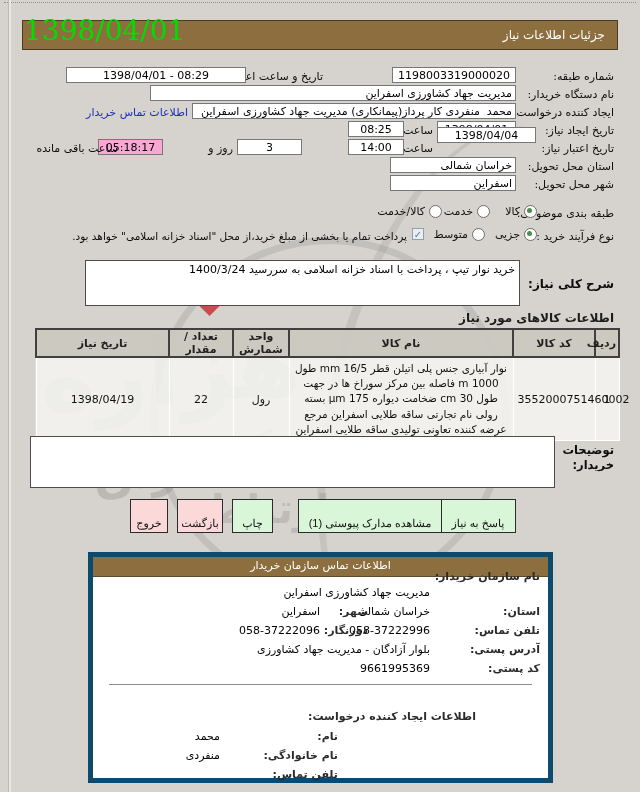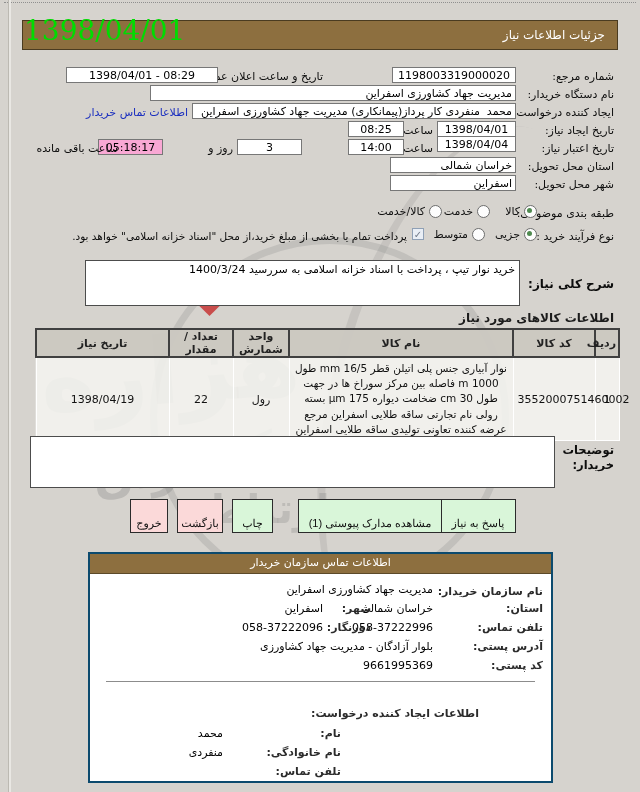--- a/index.html
+++ b/index.html
@@ -84,21 +84,21 @@
     position:absolute;top:499px;height:18px;box-sizing:border-box;
     border:1px solid #2b2b2b;font-size:11px;line-height:15px;text-align:center;
     padding:16px 2px;cursor:pointer;color:#111;white-space:nowrap;
   }
   .btn.green{background:#d9f6d9;}
   .btn.pink{background:#fbd9d9;}
 
   
   .panel{
     position:absolute;left:88px;top:552px;width:465px;height:231px;z-index:1;
-    background:#fff;border:2px solid #0c4a6e;box-sizing:border-box;
+    background:#fff;border:5px solid #0c4a6e;box-sizing:border-box;
   }
   .panel-head{
     height:19px;background:#8d6f3f;border-bottom:1px solid #5c4a29;
     color:#fff;text-align:center;line-height:18px;font-size:11px;
   }
   .panel .row-lbl{position:absolute;font-weight:bold;color:#2b2b2b;white-space:nowrap;}
   .panel .row-val{position:absolute;color:#000;white-space:nowrap;}
   .panel .divider{position:absolute;left:16px;right:16px;top:127px;border-top:1px solid #8c8c8c;}
 </style>
 </head>
@@ -111,39 +111,39 @@
 <div class="wm abs wm-circle"></div>
 <div class="wm abs wm-swoosh"></div>
 <div class="wm abs wm-word1">هزاره</div>
 <div class="wm abs wm-word2">گستران</div>
 <div class="wm abs wm-word3">ارتباط</div>
 <div class="wm abs wm-diamond"></div>
 
 <div class="titlebar">جزئیات اطلاعات نیاز</div>
 <div class="stamp">1398/04/01</div>
 
-<div class="lbl r z1" style="top:70px;">شماره مرجع:</div>
+<div class="lbl r z1" style="top:70px;">شماره طبقه:</div>
 <input class="fld ltr ctr z1" style="left: 392px; top: 67px; width: 124px;" value="1198003319000020">
 <div class="lbl z1" style="right:317px;top:70px;">تاریخ و ساعت اعلان عمومی:</div>
-<input class="fld ltr ctr z1" style="left: 66px; top: 67px; width: 152px; text-align: center;" value="1398/04/01 - 08:29">
+<input class="fld ltr ctr z1" style="left: 66px; top: 67px; width: 180px; text-align: center;" value="1398/04/01 - 08:29">
 
 <div class="lbl r z1" style="top:88px;">نام دستگاه خریدار:</div>
 <input class="fld rgt z1" style="left: 150px; top: 85px; width: 366px;" value="مدیریت جهاد کشاورزی اسفراین">
 
 <div class="lbl r z1" style="top:106px;">ایجاد کننده درخواست:</div>
 <input class="fld rgt z1" style="left: 192px; top: 103px; width: 324px;" value="محمد  منفردی کار پرداز(پیمانکاری) مدیریت جهاد کشاورزی اسفراین">
 <div class="link z1" style="right:452px;top:106px;">اطلاعات تماس خریدار</div>
 
 <div class="lbl r z1" style="top:124px;">تاریخ ایجاد نیاز:</div>
 <input class="fld ltr ctr z1" style="left: 437px; top: 121px; width: 79px;" value="1398/04/01">
 <div class="lbl z1" style="right:207px;top:124px;">ساعت</div>
 <input class="fld ltr ctr z1" style="left: 348px; top: 121px; width: 56px;" value="08:25">
 
 <div class="lbl r z1" style="top:142px;">تاریخ اعتبار نیاز:</div>
-<input class="fld ltr ctr z1" style="left: 437px; top: 136px; width: 79px;" value="1398/04/04">
+<input class="fld ltr ctr z1" style="left: 437px; top: 127px; width: 99px;" value="1398/04/04">
 <div class="lbl z1" style="right:207px;top:142px;">ساعت</div>
 <input class="fld ltr ctr z1" style="left: 348px; top: 139px; width: 56px;" value="14:00">
 <input class="fld ltr ctr z1" style="left: 237px; top: 139px; width: 65px;" value="3">
 <div class="lbl z1" style="right:407px;top:142px;">روز و</div>
 <input class="fld ltr ctr yellow z1" style="left: 98px; top: 139px; width: 65px;" value="05:18:17">
 <div class="lbl z1" style="right:522px;top:142px;">ساعت باقی مانده</div>
 
 <div class="lbl r z1" style="top:160px;">استان محل تحویل:</div>
 <input class="fld rgt z1" style="left: 390px; top: 157px; width: 126px;" value="خراسان شمالی">
 <div class="lbl r z1" style="top:178px;margin-left:44px;">شهر محل تحویل:</div>
@@ -213,21 +213,21 @@
 
 <button class="btn green z1" style="left:440px;width:76px;">پاسخ به نیاز</button>
 <button class="btn green z1" style="left:298px;width:144px;">مشاهده مدارک پیوستی (1)</button>
 <button class="btn green z1" style="left:232px;width:41px;">چاپ</button>
 <button class="btn pink z1" style="left:177px;width:46px;">بازگشت</button>
 <button class="btn pink z1" style="left:130px;width:38px;">خروج</button>
 
 <div class="panel">
   <div class="panel-head">اطلاعات تماس سازمان خریدار</div>
 
-  <div class="row-lbl" style="right:8px;top:31px;text-align:center;">نام سازمان خریدار:</div>
+  <div class="row-lbl" style="right:8px;top:13px;text-align:center;">نام سازمان خریدار:</div>
   <div class="row-val" style="right:118px;top:29px;">مدیریت جهاد کشاورزی اسفراین</div>
 
   <div class="row-lbl" style="right:8px;top:48px;">استان:</div>
   <div class="row-val" style="right:118px;top:48px;">خراسان شمالی</div>
   <div class="row-lbl" style="right:180px;top:48px;">شهر:</div>
   <div class="row-val" style="right:228px;top:48px;">اسفراین</div>
 
   <div class="row-lbl" style="right:8px;top:67px;">تلفن تماس:</div>
   <div class="row-val" style="right:118px;top:67px;direction:ltr;">058-37222996</div>
   <div class="row-lbl" style="right:180px;top:67px;">دورنگار:</div>

